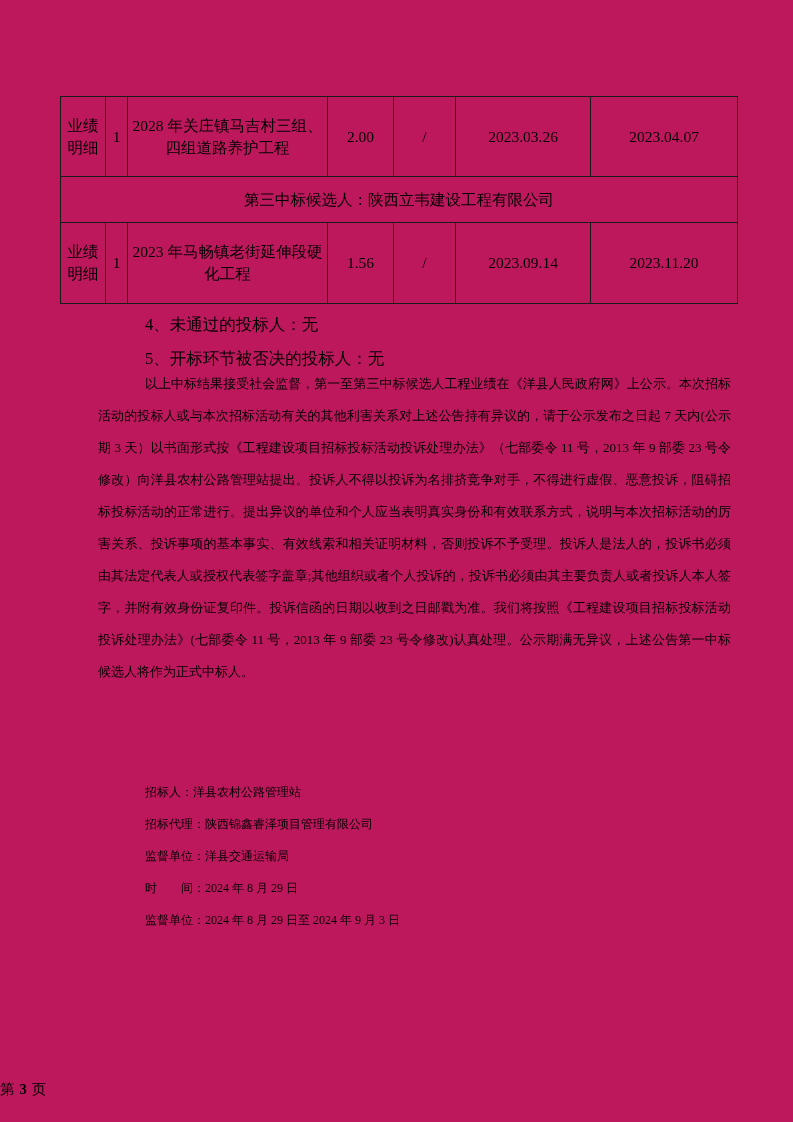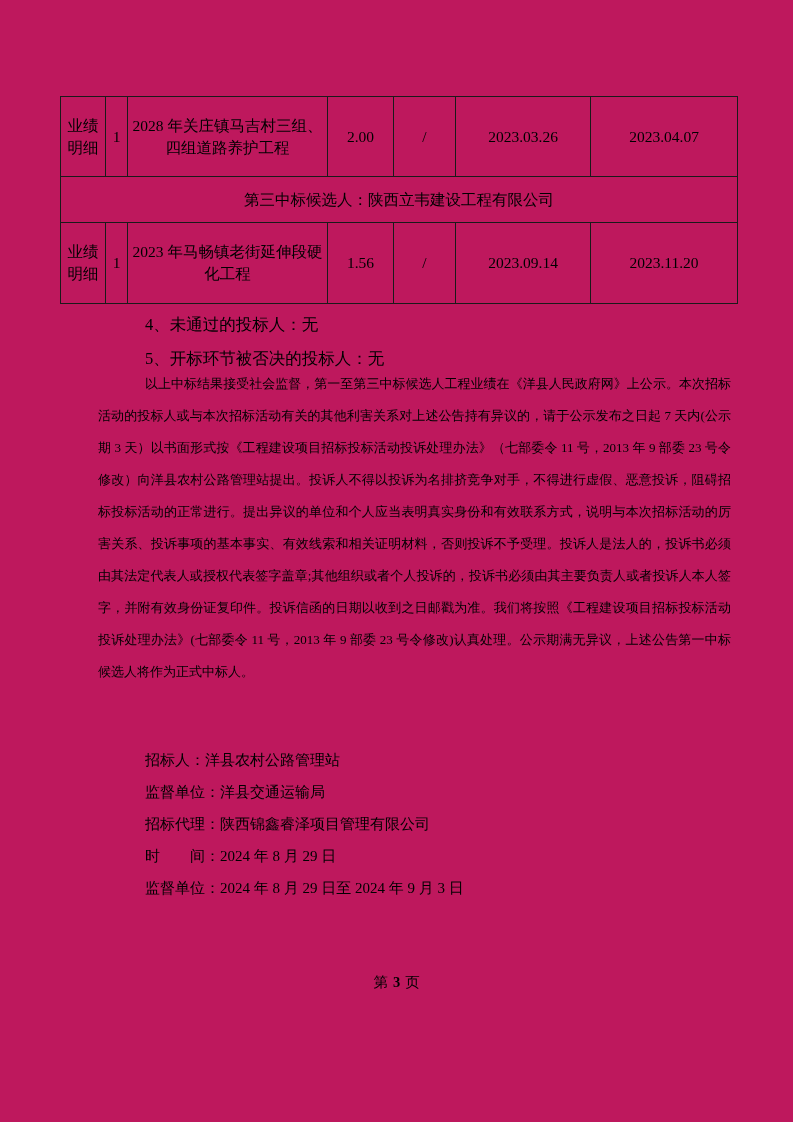--- a/index.html
+++ b/index.html
@@ -70,35 +70,34 @@
     line-height: 32px;
     text-align: justify;
     text-indent: 47px;
     margin: 0;
   }
 
   
   .footer-info {
     position: absolute;
     left: 145px;
-    top: 744px;
-    font-size: 15px;
+    top: 776px;
+    font-size: 12px;
     line-height: 32px;
   }
   .footer-info .info-line {
     white-space: nowrap;
   }
 
   
   .page-number {
     position: absolute;
-    top: 973px;
+    top: 1080px;
     left: 0;
     width: 100%;
-    text-align: center;
     font-size: 14.5px;
   }
   .page-number .pn-num {
     font-weight: bold;
     margin: 0 5px;
   }
 </style>
 </head>
 <body>
 
@@ -144,24 +143,24 @@
     <div class="list-item">5、开标环节被否决的投标人：无</div>
   </div>
 
   <p class="main-para">以上中标结果接受社会监督，第一至第三中标候选人工程业绩在《洋县人民政府网》上公示。本次招标活动的投标人或与本次招标活动有关的其他利害关系对上述公告持有异议的，请于公示发布之日起 7 天内(公示期 3 天）以书面形式按《工程建设项目招标投标活动投诉处理办法》（七部委令 11 号，2013 年 9 部委 23 号令修改）向洋县农村公路管理站提出。投诉人不得以投诉为名排挤竞争对手，不得进行虚假、恶意投诉，阻碍招标投标活动的正常进行。提出异议的单位和个人应当表明真实身份和有效联系方式，说明与本次招标活动的厉害关系、投诉事项的基本事实、有效线索和相关证明材料，否则投诉不予受理。投诉人是法人的，投诉书必须由其法定代表人或授权代表签字盖章;其他组织或者个人投诉的，投诉书必须由其主要负责人或者投诉人本人签字，并附有效身份证复印件。投诉信函的日期以收到之日邮戳为准。我们将按照《工程建设项目招标投标活动投诉处理办法》(七部委令 11 号，2013 年 9 部委 23 号令修改)认真处理。公示期满无异议，上述公告第一中标候选人将作为正式中标人。</p>
 
   <div class="footer-info">
     <div class="info-line">
       <span>招标人：</span><span>洋县农村公路管理站</span>
     </div>
     <div class="info-line">
-      <span>监督单位：</span><span>洋县交通运输局</span>
+      <span>招标代理：</span><span>陕西锦鑫睿泽项目管理有限公司</span>
     </div>
     <div class="info-line">
-      <span>招标代理：</span><span>陕西锦鑫睿泽项目管理有限公司</span>
+      <span>监督单位：</span><span>洋县交通运输局</span>
     </div>
     <div class="info-line">
       <span>时　　间：</span><span>2024 年 8 月 29 日</span>
     </div>
     <div class="info-line">
       <span>监督单位：</span><span>2024 年 8 月 29 日至 2024 年 9 月 3 日</span>
     </div>
   </div>
 
   <div class="page-number">

